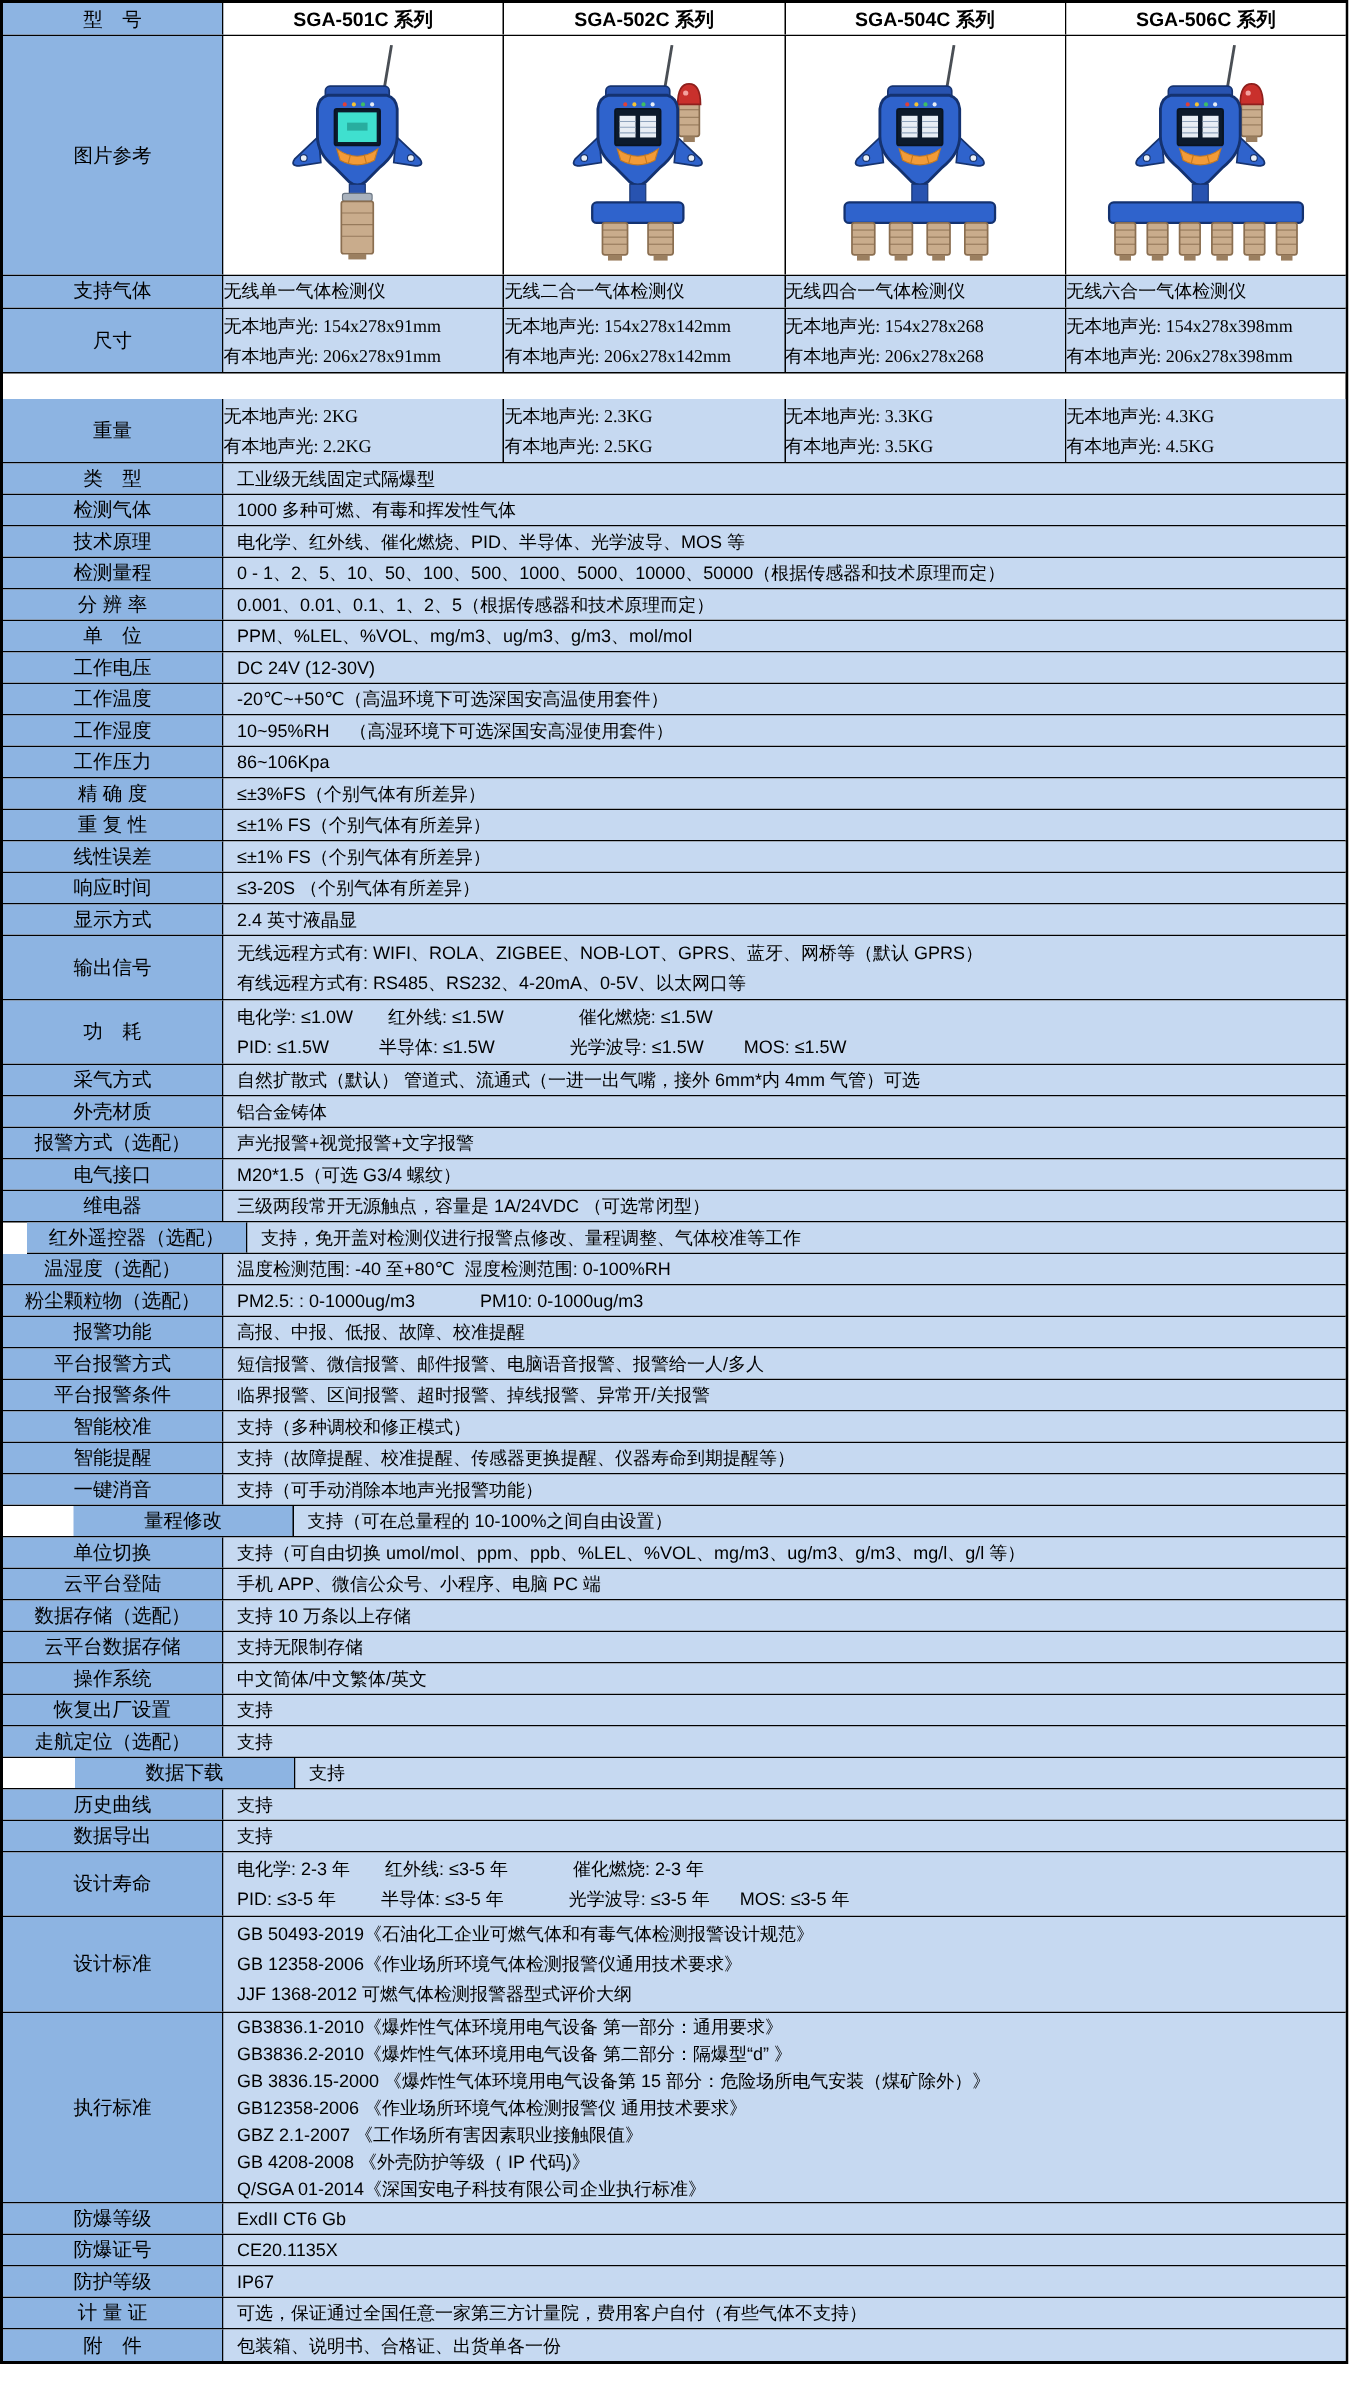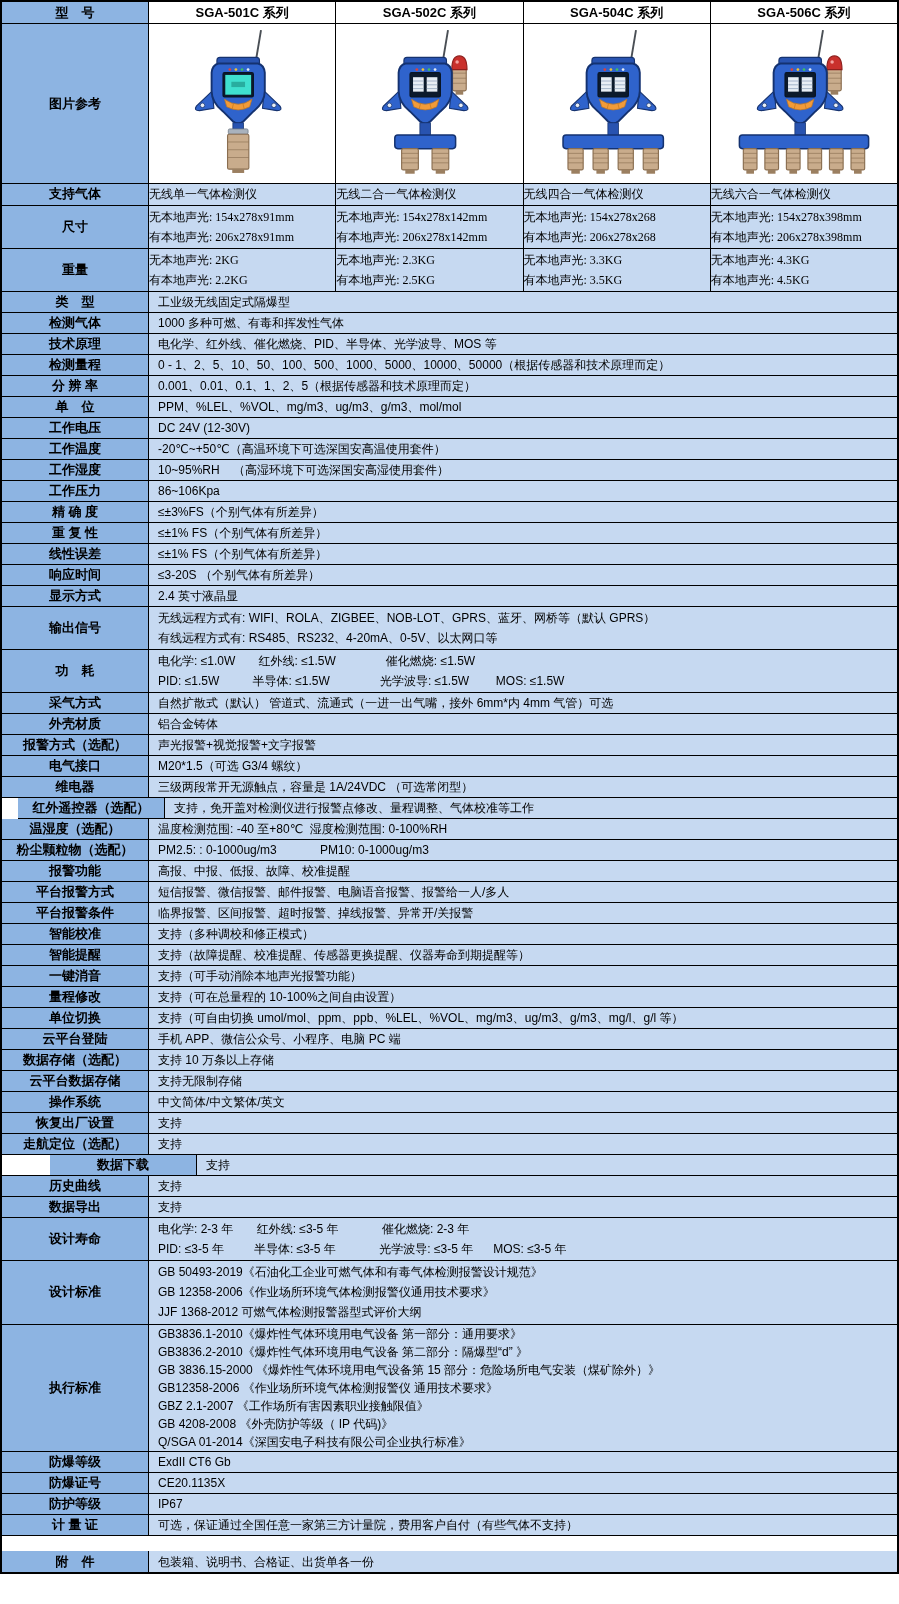--- a/index.html
+++ b/index.html
@@ -1,21 +1,21 @@
 <!DOCTYPE html>
 <html><head>
 <meta charset="utf-8">
 <style>
   html,body{margin:0;padding:0;background:#fff;}
   body{width:899px;font-family:"Liberation Sans","DejaVu Sans",sans-serif;color:#000;}
   .spec-table{width:899px;border:2px solid #000;box-sizing:border-box;background:#fff;}
   .row{display:flex;border-bottom:1px solid #000;box-sizing:border-box;}
   .row:last-child{border-bottom:none;}
   .label-cell{flex:0 0 147px;width:147px;background:#8DB4E2;display:flex;align-items:center;justify-content:center;
-    font-weight:bold;font-size:13px;border-right:1px solid #000;white-space:pre;text-align:left;box-sizing:border-box;}
+    font-weight:normal;font-size:13px;border-right:1px solid #000;white-space:pre;text-align:left;box-sizing:border-box;}
   .cell{flex:1 1 0;border-right:1px solid #000;background:#C6D9F1;box-sizing:border-box;overflow:hidden;}
   .cell:last-child{border-right:none;}
   .model-cell{background:#fff;font-weight:bold;font-size:13px;display:flex;align-items:center;justify-content:center;white-space:pre;}
   .img-cell{background:#fff;display:flex;align-items:flex-start;justify-content:center;}
   .cols-cell{display:flex;flex-direction:column;justify-content:center;font-size:12px;font-family:Liberation Serif, serif;}
   .value-cell{display:flex;flex-direction:column;justify-content:center;padding-left:9px;font-size:12px;}
   .line{line-height:20px;white-space:pre-wrap;}
   .compact .line{line-height:18px;}
   .header-row{min-height:22px;}
   .image-row{min-height:160px;}
@@ -257,21 +257,21 @@
       </div>
       <div class="cell cols-cell">
         <div class="line">无本地声光: 154x278x268</div>
         <div class="line">有本地声光: 206x278x268</div>
       </div>
       <div class="cell cols-cell">
         <div class="line">无本地声光: 154x278x398mm</div>
         <div class="line">有本地声光: 206x278x398mm</div>
       </div>
     </div>
-    <div class="row" style="min-height: 43px;">
+    <div class="row" style="min-height: 43px; margin-top: 17px;">
       <div class="label-cell">重量</div>
       <div class="cell cols-cell">
         <div class="line">无本地声光: 2KG</div>
         <div class="line">有本地声光: 2.2KG</div>
       </div>
       <div class="cell cols-cell">
         <div class="line">无本地声光: 2.3KG</div>
         <div class="line">有本地声光: 2.5KG</div>
       </div>
       <div class="cell cols-cell">
@@ -464,21 +464,21 @@
       <div class="cell value-cell">
         <div class="line">支持（故障提醒、校准提醒、传感器更换提醒、仪器寿命到期提醒等）</div>
       </div>
     </div>
     <div class="row" style="min-height: 21px;">
       <div class="label-cell">一键消音</div>
       <div class="cell value-cell">
         <div class="line">支持（可手动消除本地声光报警功能）</div>
       </div>
     </div>
-    <div class="row" style="min-height: 21px;">
+    <div class="row" style="min-height: 21px; padding-left: 47px;">
       <div class="label-cell">量程修改</div>
       <div class="cell value-cell">
         <div class="line">支持（可在总量程的 10-100%之间自由设置）</div>
       </div>
     </div>
     <div class="row" style="min-height: 21px;">
       <div class="label-cell">单位切换</div>
       <div class="cell value-cell">
         <div class="line">支持（可自由切换 umol/mol、ppm、ppb、%LEL、%VOL、mg/m3、ug/m3、g/m3、mg/l、g/l 等）</div>
       </div>
@@ -581,19 +581,19 @@
       <div class="cell value-cell">
         <div class="line">IP67</div>
       </div>
     </div>
     <div class="row" style="min-height: 21px;">
       <div class="label-cell">计 量 证</div>
       <div class="cell value-cell">
         <div class="line">可选，保证通过全国任意一家第三方计量院，费用客户自付（有些气体不支持）</div>
       </div>
     </div>
-    <div class="row" style="min-height: 21px; margin-top: 15px;">
+    <div class="row" style="min-height: 21px;">
       <div class="label-cell">附　件</div>
       <div class="cell value-cell">
         <div class="line">包装箱、说明书、合格证、出货单各一份</div>
       </div>
     </div>
   </div>
 
 </body></html>

